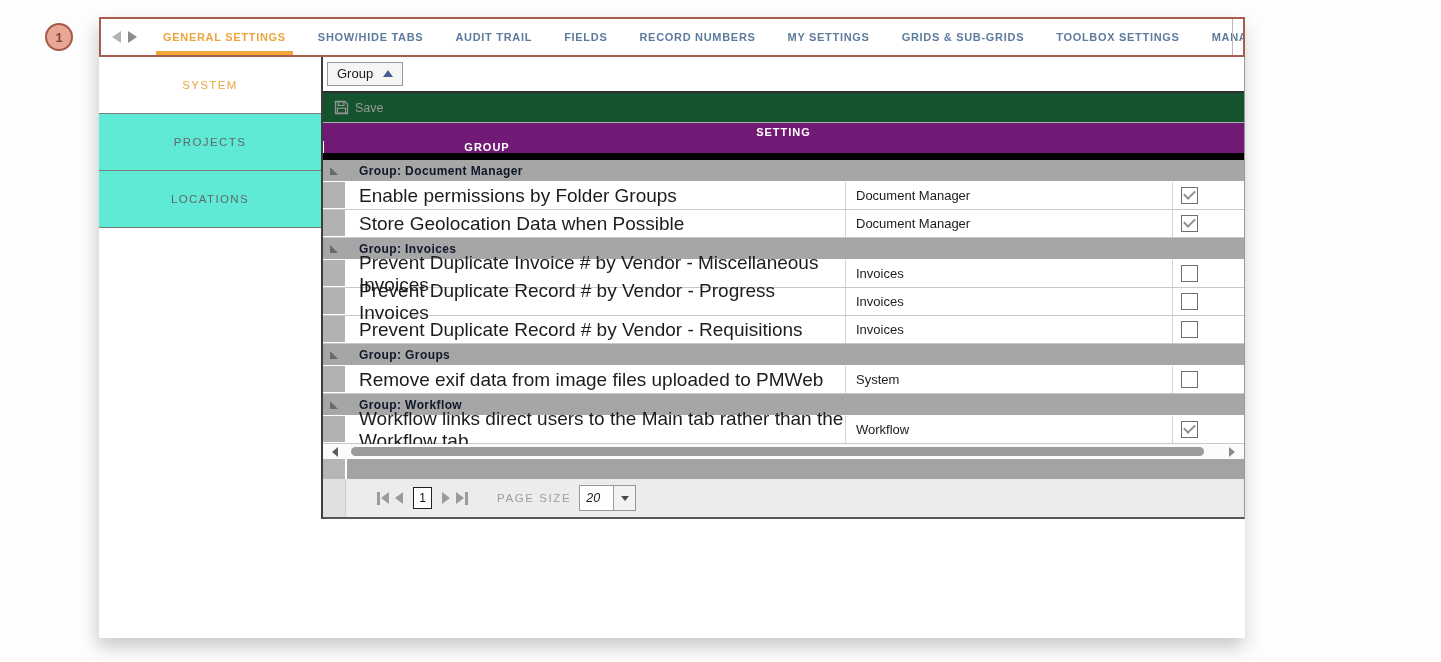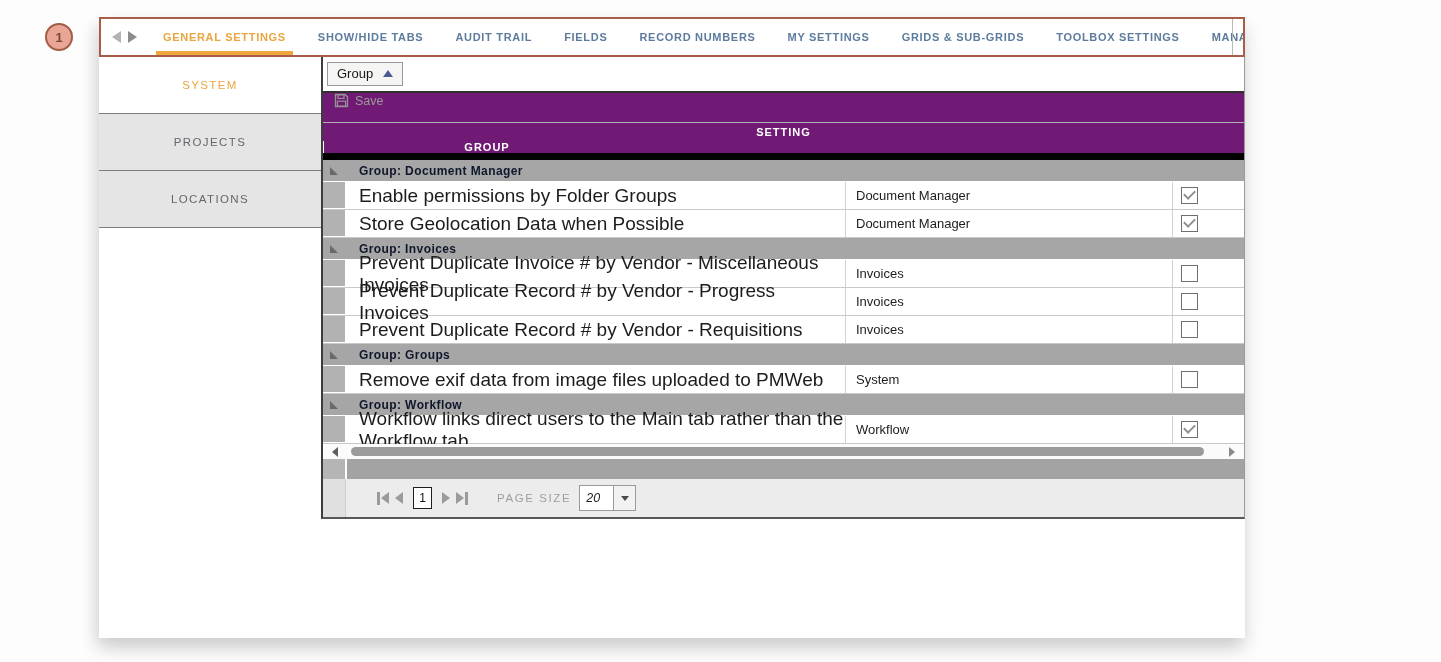--- a/index.html
+++ b/index.html
@@ -18,34 +18,34 @@
   .arr-right{border-left:9px solid #8c8c8c;}
   .tab-list{display:flex;flex:1;min-width:0;}
   .tab{display:flex;align-items:center;padding:0 16px;white-space:nowrap;position:relative;
     color:#5d7b9d;font-size:11px;font-weight:bold;letter-spacing:.7px;cursor:default;}
   .tab.active{color:#eba53f;}
   .tab.active::after{content:"";position:absolute;left:9px;right:9px;bottom:0;height:4px;background:#efa63c;}
   .tab-end-sep{position:absolute;right:10px;top:0;bottom:0;width:1px;background:#b8b8b8;}
   
   .content{display:flex;align-items:flex-start;}
   .sidebar{width:222px;flex:none;}
-  .side-item{height:56px;display:flex;align-items:center;justify-content:center;background:#e5e5e5;
+  .side-item{height:56px;display:flex;align-items:center;justify-content:center;background:#5eead4;
     color:#63676b;font-size:11.5px;letter-spacing:1.4px;border-bottom:1px solid #7d7d7d;cursor:pointer;}
   .side-item.active{background:#fff;color:#eba53f;}
   .main{flex:1;min-width:0;border-left:2px solid #3d3d3d;border-right:1px solid #9a9a9a;
     border-bottom:2px solid #575757;}
   
   .groupby-row{background:#fff;padding:5px 4px 5px 4px;border-bottom:2px solid #2f2f2f;}
   .group-chip{display:inline-flex;align-items:center;gap:10px;border:1px solid #999;background:#f5f5f4;
     padding:3px 9px 4px 9px;font-size:13px;color:#1a1a1a;cursor:pointer;}
   .sort-up{width:0;height:0;border-left:5px solid transparent;border-right:5px solid transparent;
     border-bottom:7px solid #4a5a96;}
   
-  .toolbar{height:29px;background:#701a75;border-bottom:1px solid #b0b0b0;display:flex;
-    align-items:flex-start;padding-left:11px;gap:6px;}
+  .toolbar{height:29px;background:#14532d;border-bottom:1px solid #b0b0b0;display:flex;
+    align-items:center;padding-left:11px;gap:6px;}
   .save-btn{display:flex;align-items:center;gap:6px;color:#9a9a9a;font-size:12.5px;cursor:pointer;}
   
   .header-row{display:flex;height:30px;background:#701a75;border-bottom:7px solid #000000;flex-direction:column;}
   .h-narrow{width:22px;flex:none;background:#ababab;border-right:2px solid #fff;}
   .h-cell{display:flex;align-items:center;justify-content:center;color:#fff;font-size:11px;
     font-weight:bold;letter-spacing:1px;}
   .h-setting{flex:1;min-width:0;}
   .h-group{width:327px;flex:none;border-left:1px solid #fff;box-sizing:border-box;}
   .h-check{width:72px;flex:none;border-left:1px solid #fff;box-sizing:border-box;}
   .group-row{display:flex;height:21px;background:#a6a6a6;border-bottom:1px solid #fff;align-items:center;cursor:pointer;}

